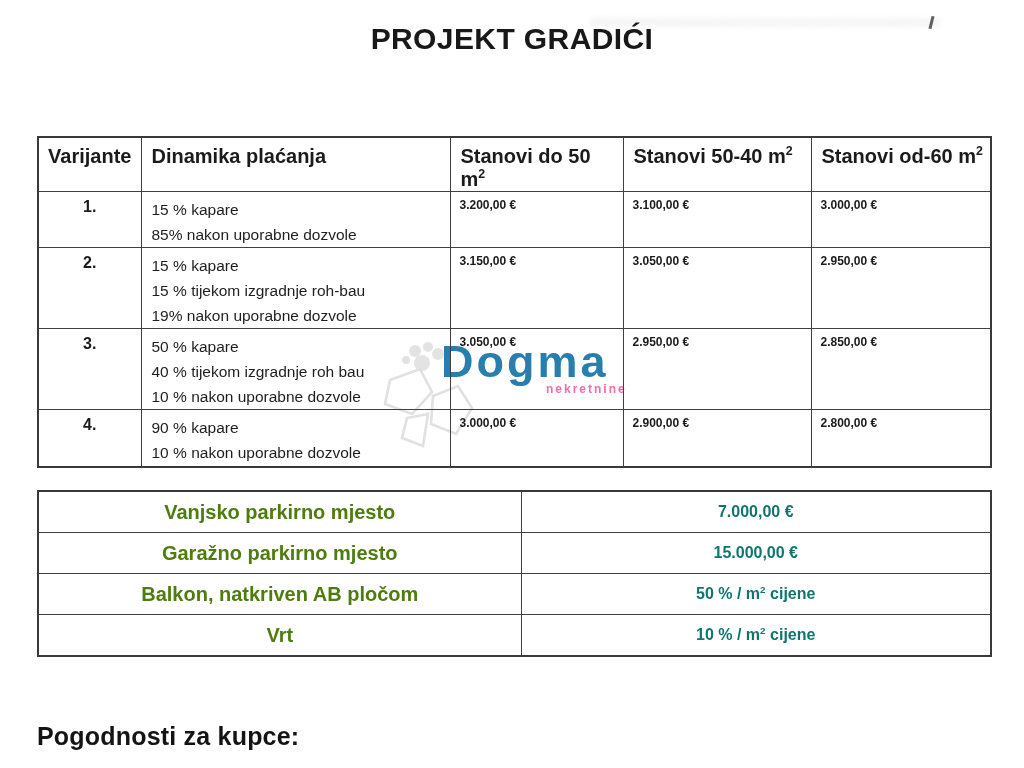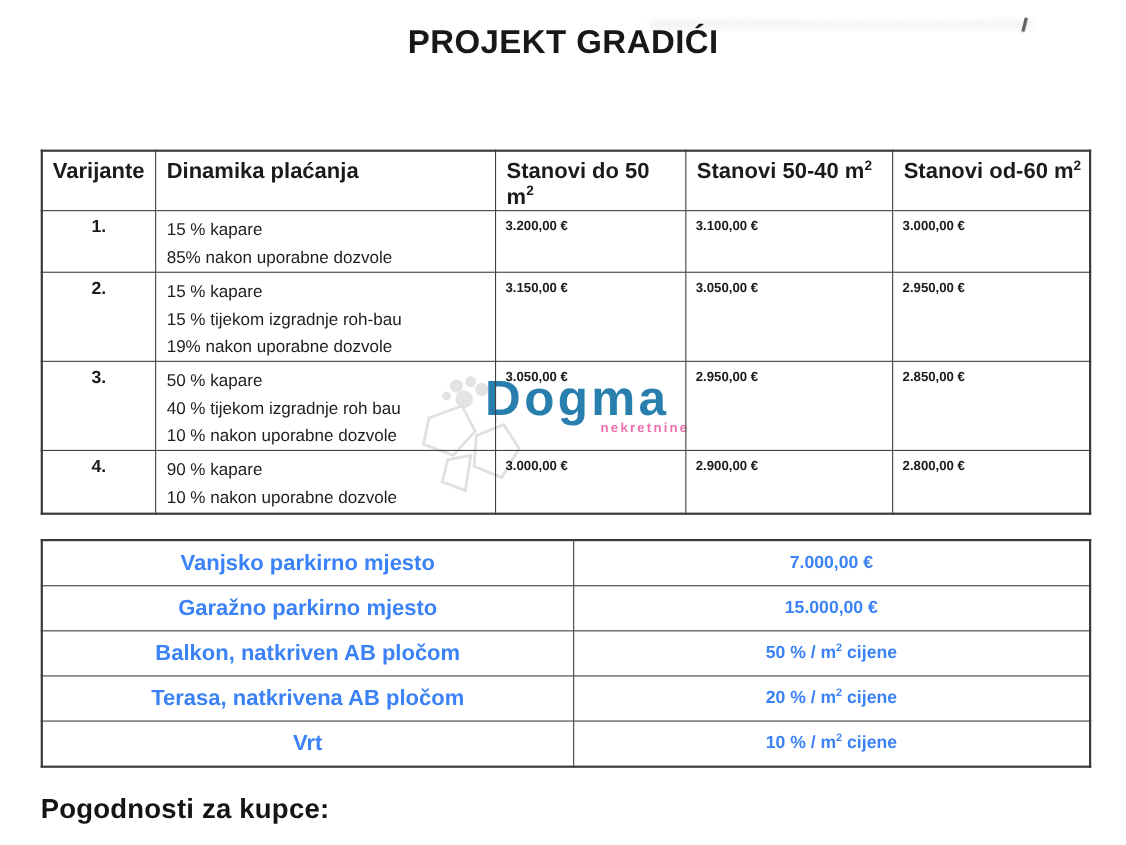--- a/index.html
+++ b/index.html
@@ -62,22 +62,22 @@
   .t1 td.dyn { padding:5px 4px 0 10px; font-size:15.5px; line-height:25px; color:#1e1e1e; }
   .t1 td.dyn b { font-weight:400; }
   .t1 td.price { font-weight:700; font-size:12px; padding:6px 2px 0 9px; }
 
   
   .t2 {
     position:absolute; left:37px; top:490px; width:953px; z-index:2;
     border:2px solid #3a3a3a;
   }
   .t2 td { border:1.5px solid #404040; text-align:center; vertical-align:middle; height:38px; }
-  .t2 td.label { font-size:20px; font-weight:700; color:#3b82f6; }
-  .t2 td.value { font-size:16px; font-weight:700; color:#3b82f6; }
+  .t2 td.label { font-size:20px; font-weight:700; color:#4d7c0f; }
+  .t2 td.value { font-size:16px; font-weight:700; color:#0f766e; }
 
   sup { font-size:62%; line-height:0; }
 
   
   .benefits {
     position:absolute; left:37px; top:722px;
     font-size:25px; font-weight:700; letter-spacing:0.2px; color:#141414; z-index:2;
   }
 </style>
 </head>
@@ -186,24 +186,20 @@
       </tr>
       <tr>
         <td class="label">Garažno parkirno mjesto</td>
         <td class="value"><span>15.000,00 €</span></td>
       </tr>
       <tr>
         <td class="label">Balkon, natkriven AB pločom</td>
         <td class="value"><span>50 % / m</span><sup>2</sup><span> cijene</span></td>
       </tr>
       <tr>
-        <td class="label">Terasa, natkrivena AB pločom</td>
-        <td class="value"><span>20 % / m</span><sup>2</sup><span> cijene</span></td>
-      </tr>
-      <tr>
         <td class="label">Vrt</td>
         <td class="value"><span>10 % / m</span><sup>2</sup><span> cijene</span></td>
       </tr>
     </tbody>
   </table>
 
   <div class="benefits">Pogodnosti za kupce:</div>
 
 </div>
 

